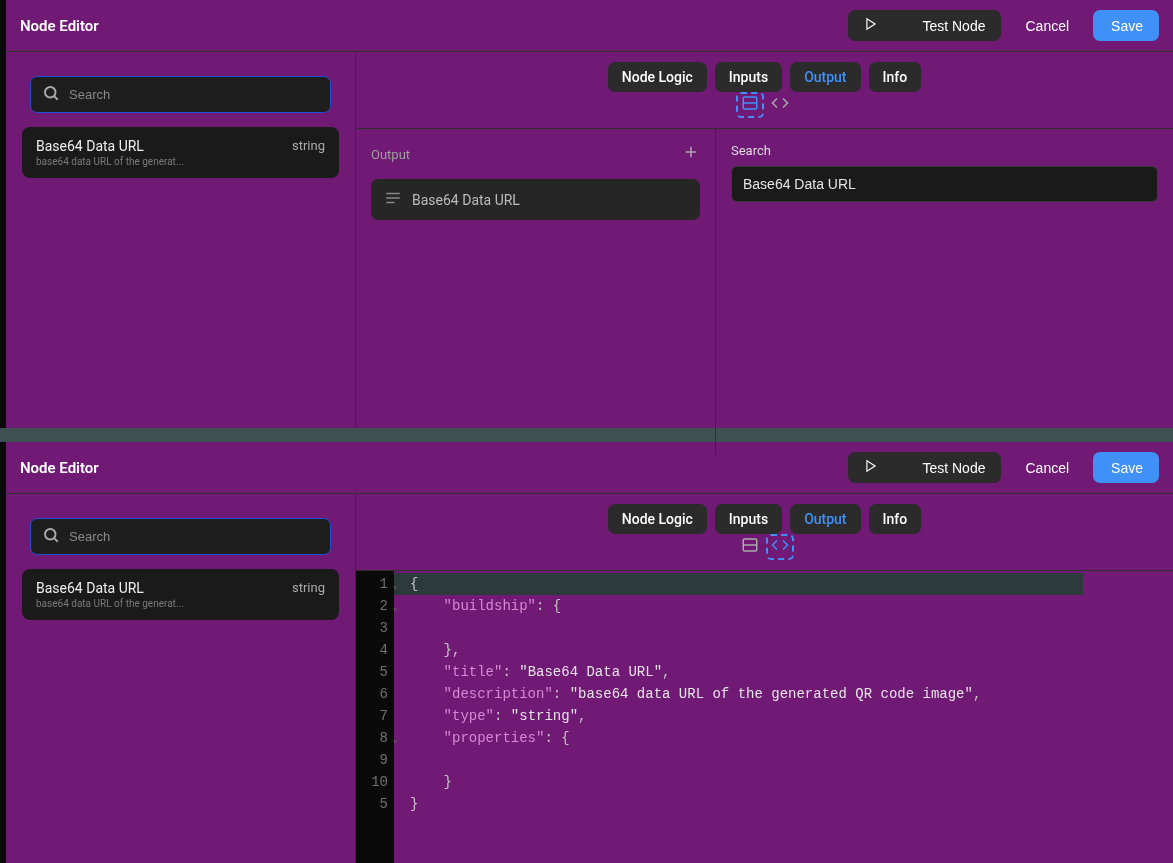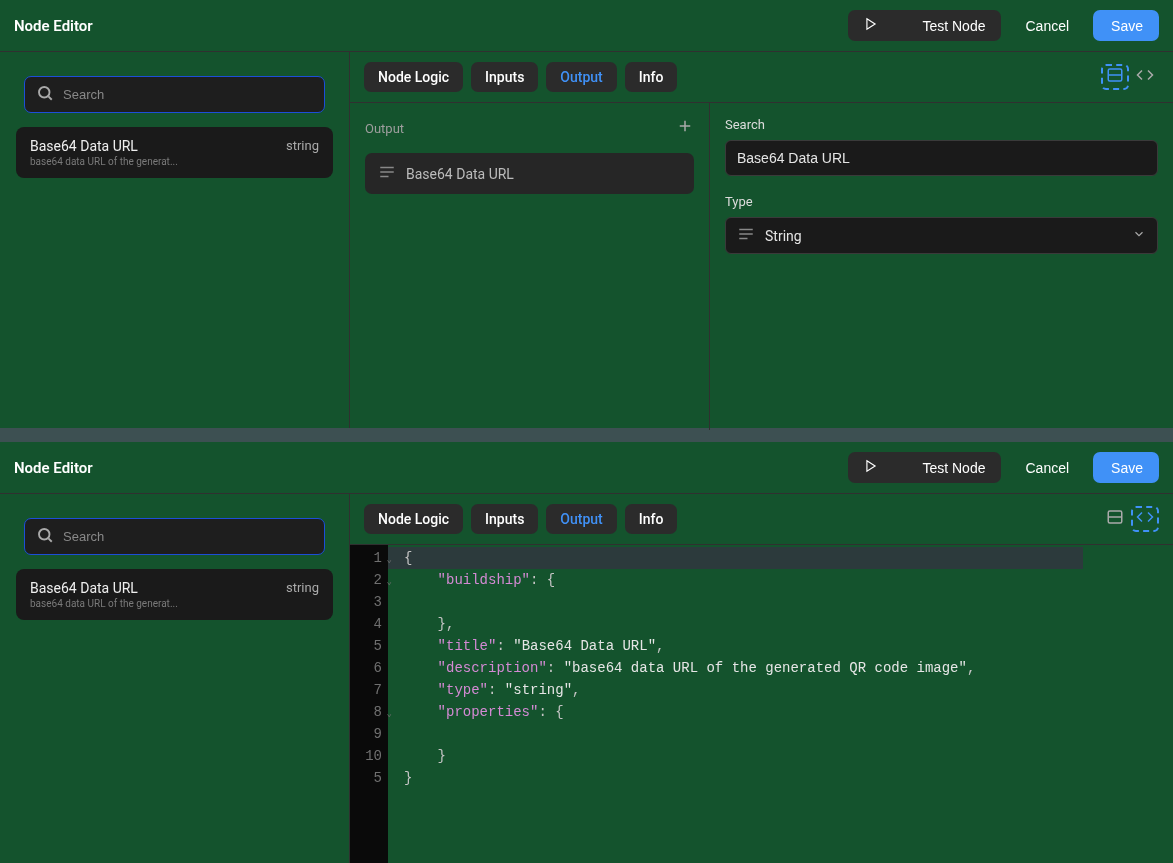--- a/index.html
+++ b/index.html
@@ -4,21 +4,22 @@
   <style>
     * { box-sizing: border-box; margin: 0; padding: 0; }
     body { 
       font-family: -apple-system, BlinkMacSystemFont, 'Segoe UI', Roboto, sans-serif; 
       background: #0a0a0a; 
       color: #e5e5e5; 
       width: 1173px;
       overflow-x: hidden;
     }
     .editor-panel {
-      background: #14532d;
+      background: #701a75;
+      margin-left: 6px;
     }
     .header {
       display: flex;
       justify-content: space-between;
       align-items: center;
       padding: 10px 14px;
       border-bottom: 1px solid #303030;
     }
     .title {
       font-weight: 600;
@@ -113,20 +114,21 @@
     }
     .content {
       flex: 1;
       position: relative;
     }
     .tabs-row {
       display: flex;
       justify-content: space-between;
       align-items: center;
       padding: 10px 14px;
+      flex-direction: column;
     }
     .tabs {
       display: flex;
       gap: 8px;
     }
     .tab {
       padding: 7px 14px;
       border-radius: 7px;
       font-size: 14px;
       font-weight: 500;
@@ -375,38 +377,20 @@
                 </svg>
             </span>
             <span class="item-label">Base64 Data URL</span>
           </div>
         </div>
         <div class="col-right">
           <div class="field-group">
             <label class="field-label">Search</label>
             <input class="text-input" value="Base64 Data URL" style="">
           </div>
-          <div class="field-group">
-            <label class="field-label">Type</label>
-            <div class="select-box">
-              <span>
-                <svg width="18" height="14" viewBox="0 0 24 18" fill="none" stroke="#888" stroke-width="2">
-                    <line x1="3" y1="3" x2="21" y2="3"></line>
-                    <line x1="3" y1="9" x2="21" y2="9"></line>
-                    <line x1="3" y1="15" x2="14" y2="15"></line>
-                  </svg>
-              </span>
-              <span class="select-value">String</span>
-              <span>
-                <svg width="14" height="14" viewBox="0 0 24 24" fill="none" stroke="#aaa" stroke-width="2">
-                    <polyline points="6 9 12 15 18 9"></polyline>
-                  </svg>
-              </span>
-            </div>
-          </div>
         </div>
       </div>
     </div>
   </div>
 </div>
 
 <div class="divider"></div>
 
 <div class="editor-panel">
   <div class="header">

